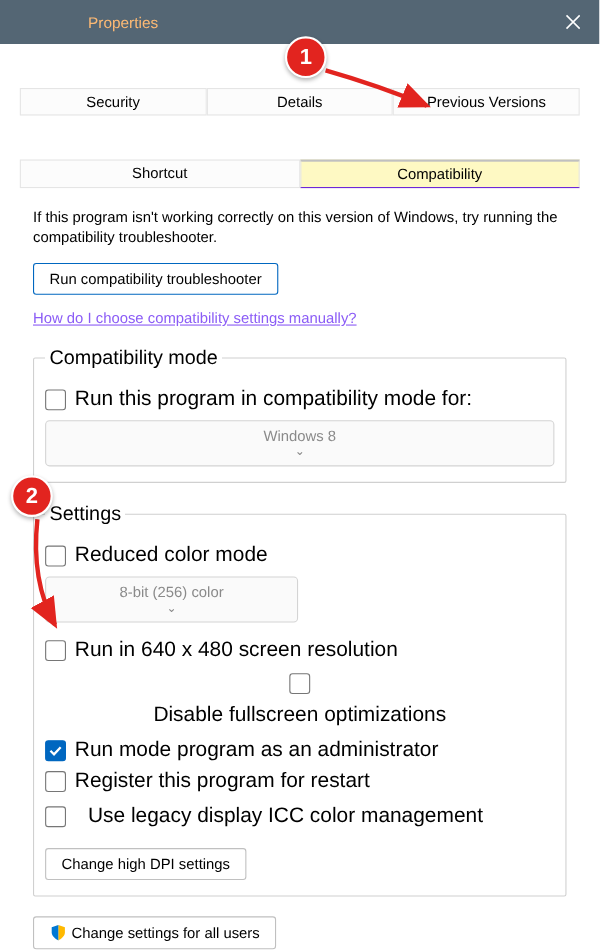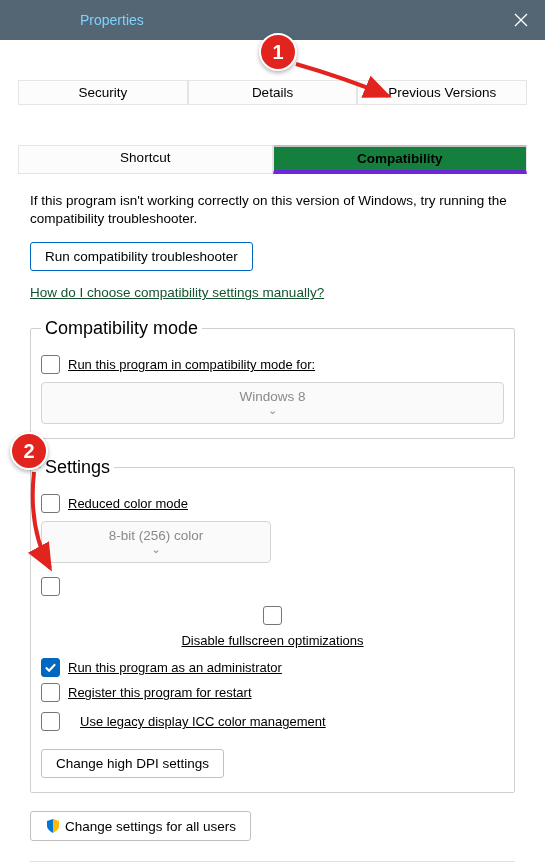--- a/index.html
+++ b/index.html
@@ -1,42 +1,42 @@
 <!DOCTYPE html>
 <html><head>
 <meta charset="utf-8">
 <style>
 * { box-sizing: border-box; margin: 0; padding: 0; font-family: "Segoe UI", Arial, sans-serif; }
 body { width: 545px; height: 864px; background: #fff; position: relative; overflow: hidden; }
 
-.titlebar { height: 40px; background: #546674; display: flex; align-items: center; color: #7dd3fc; }
+.titlebar { height: 40px; background: #546674; display: flex; align-items: center; color: #fdba74; }
 .titlebar-text { padding-left: 80px; font-size: 14px; }
 .titlebar-close { margin-left: auto; width: 48px; height: 40px; display: flex; align-items: center; justify-content: center; font-size: 18px; cursor: pointer; }
 
 .content { padding: 0 18px 18px 18px; }
 
 .tabs { margin-top: 20px; }
 .tab-row { display: flex; margin-top: 40px; }
 .tab { flex: 1; text-align: center; font-size: 13.5px; padding: 4px 0; background: #fcfcfc; border: 1px solid #e5e5e5; cursor: pointer; }
-.tab.active { background: #15803d; border-bottom: 4px solid #6d28d9; border-top: 2px solid #c0c0c0; font-weight: bold; }
+.tab.active { background: #fef9c3; border-bottom: 1px solid #6d28d9; border-top: 2px solid #c0c0c0; }
 
 .body { padding: 18px 12px 0 12px; }
 .intro { font-size: 13.5px; line-height: 1.35; margin-bottom: 14px; }
 .btn { display: inline-flex; align-items: center; justify-content: center; font-size: 13.5px; padding: 6px 14px; background: #fff; border: 1px solid #c0c0c0; border-radius: 3px; cursor: pointer; }
 .btn.accent { border: 1px solid #0067c0; }
-.link { color: #14532d; text-decoration: underline; font-size: 13.5px; display: inline-block; margin-top: 14px; margin-bottom: 18px; cursor: pointer; }
+.link { color: #8b5cf6; text-decoration: underline; font-size: 13.5px; display: inline-block; margin-top: 14px; margin-bottom: 18px; cursor: pointer; }
 
 fieldset { border: 1px solid #d0d0d0; border-radius: 2px; padding: 10px 10px 14px 10px; margin-bottom: 18px; }
 legend { font-size: 18px; padding: 0 4px; }
 
 .check-row { display: flex; align-items: center; gap: 8px; margin: 6px 0; }
 .checkbox { width: 19px; height: 19px; border: 1px solid #767676; border-radius: 3px; background: #fff; cursor: pointer; flex-shrink: 0; display: flex; align-items: center; justify-content: center; }
 .checkbox.checked { background: #0067c0; border-color: #0067c0; }
 .checkmark { width: 13px; height: 13px; }
-.check-label { font-size: 13px; text-decoration: underline; }
+.check-label { font-size: 19px; }
 
 .select { display: flex; align-items: center; justify-content: space-between; border: 1px solid #d4d4d4; border-radius: 4px; padding: 6px 12px; margin-top: 8px; color: #8a8a8a; font-size: 13.5px; background: #fafafa; cursor: default; flex-direction: column; }
 .select .chev { font-size: 11px; color: #8a8a8a; }
 .select.narrow { width: 230px; }
 
 .shield { width: 16px; height: 16px; margin-right: 4px; }
 
 .bottom-bar { border-top: 1px solid #e0e0e0; padding-top: 14px; display: flex; justify-content: space-between; gap: 10px; }
 .bottom-bar .btn { width: 115px; justify-content: center; }
 
@@ -93,32 +93,33 @@
         <div class="checkbox"></div>
         <span class="check-label">Reduced color mode</span>
       </div>
       <div class="select narrow">
         <span>8-bit (256) color</span>
         <span class="chev">⌄</span>
       </div>
 
       <div class="check-row" style="margin-top:14px;">
         <div class="checkbox"></div>
+        <span class="check-label">Run in 640 x 480 screen resolution</span>
       </div>
       <div class="check-row" style="margin-top:10px;flex-direction:column;">
         <div class="checkbox"></div>
         <span class="check-label">Disable fullscreen optimizations</span>
       </div>
       <div class="check-row" style="margin-top:10px;">
         <div class="checkbox checked">
           <svg class="checkmark" viewBox="0 0 14 14">
               <path d="M2 7 L5.5 10.5 L12 3.5" stroke="#fff" stroke-width="2.2" fill="none"></path>
             </svg>
         </div>
-        <span class="check-label">Run this program as an administrator</span>
+        <span class="check-label">Run mode program as an administrator</span>
       </div>
       <div class="check-row" style="margin-top:4px;">
         <div class="checkbox"></div>
         <span class="check-label">Register this program for restart</span>
       </div>
       <div class="check-row" style="margin-top:10px;gap:20px;">
         <div class="checkbox"></div>
         <span class="check-label">Use legacy display ICC color management</span>
       </div>
 

